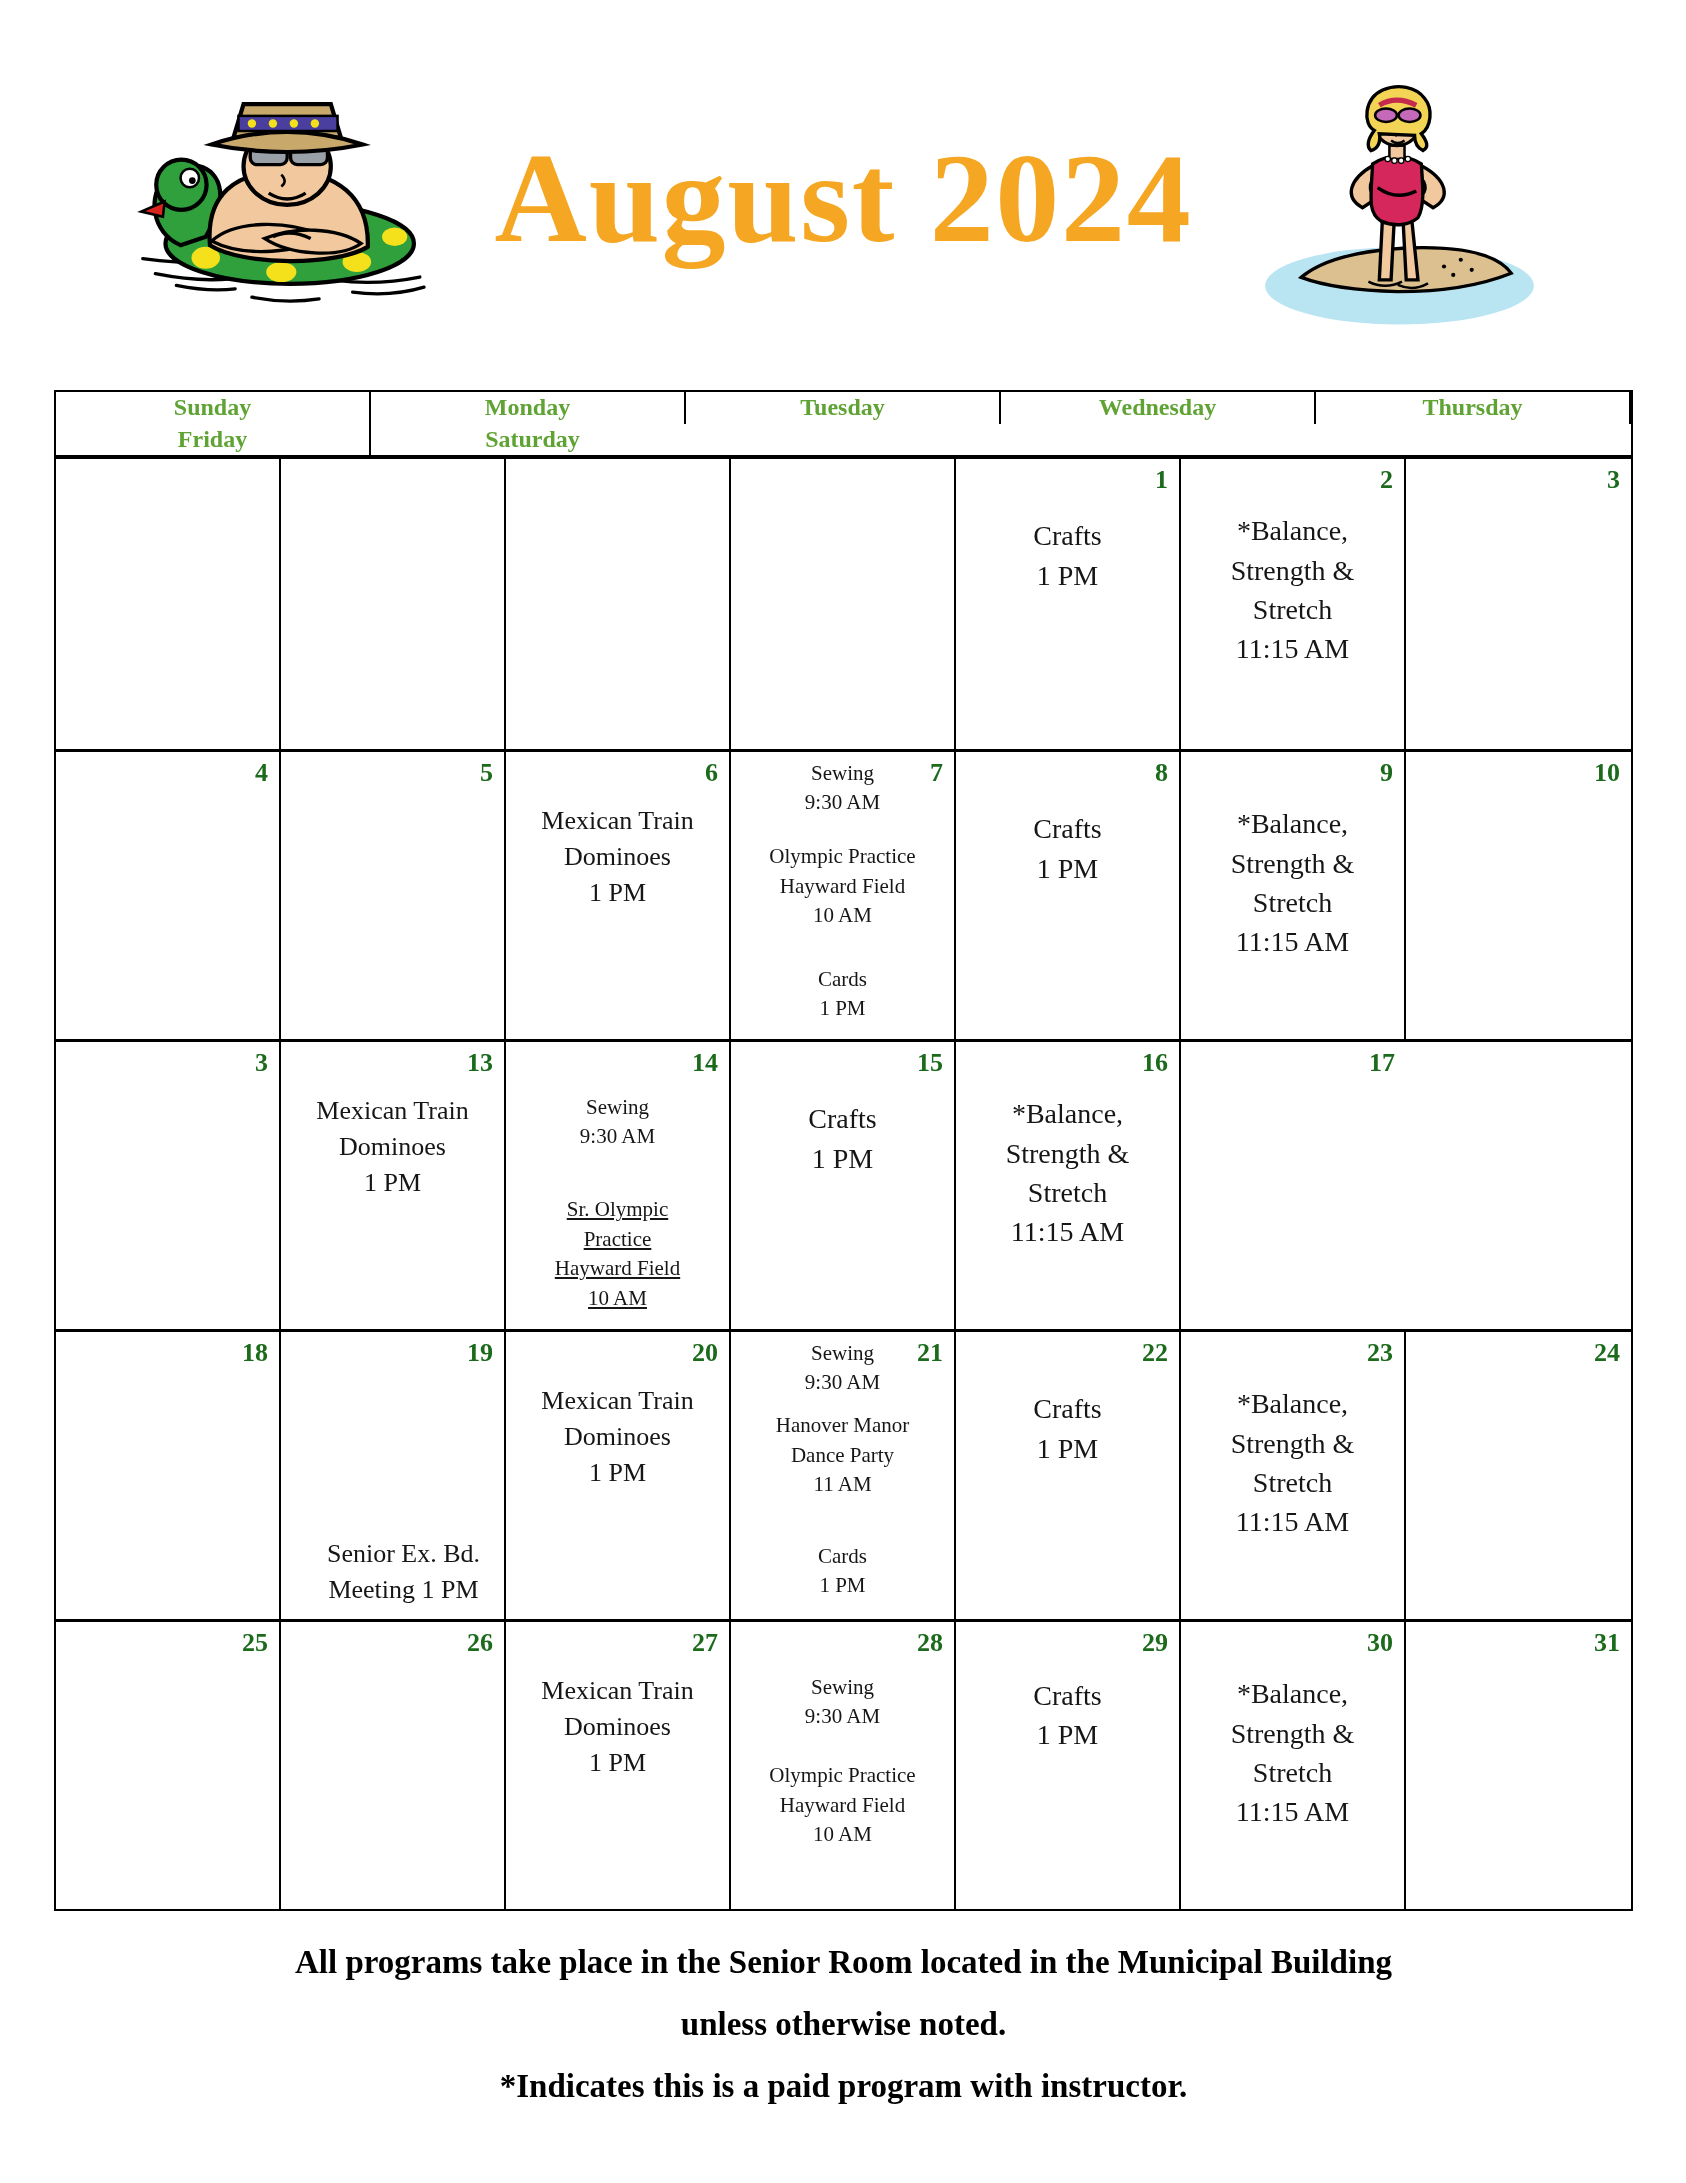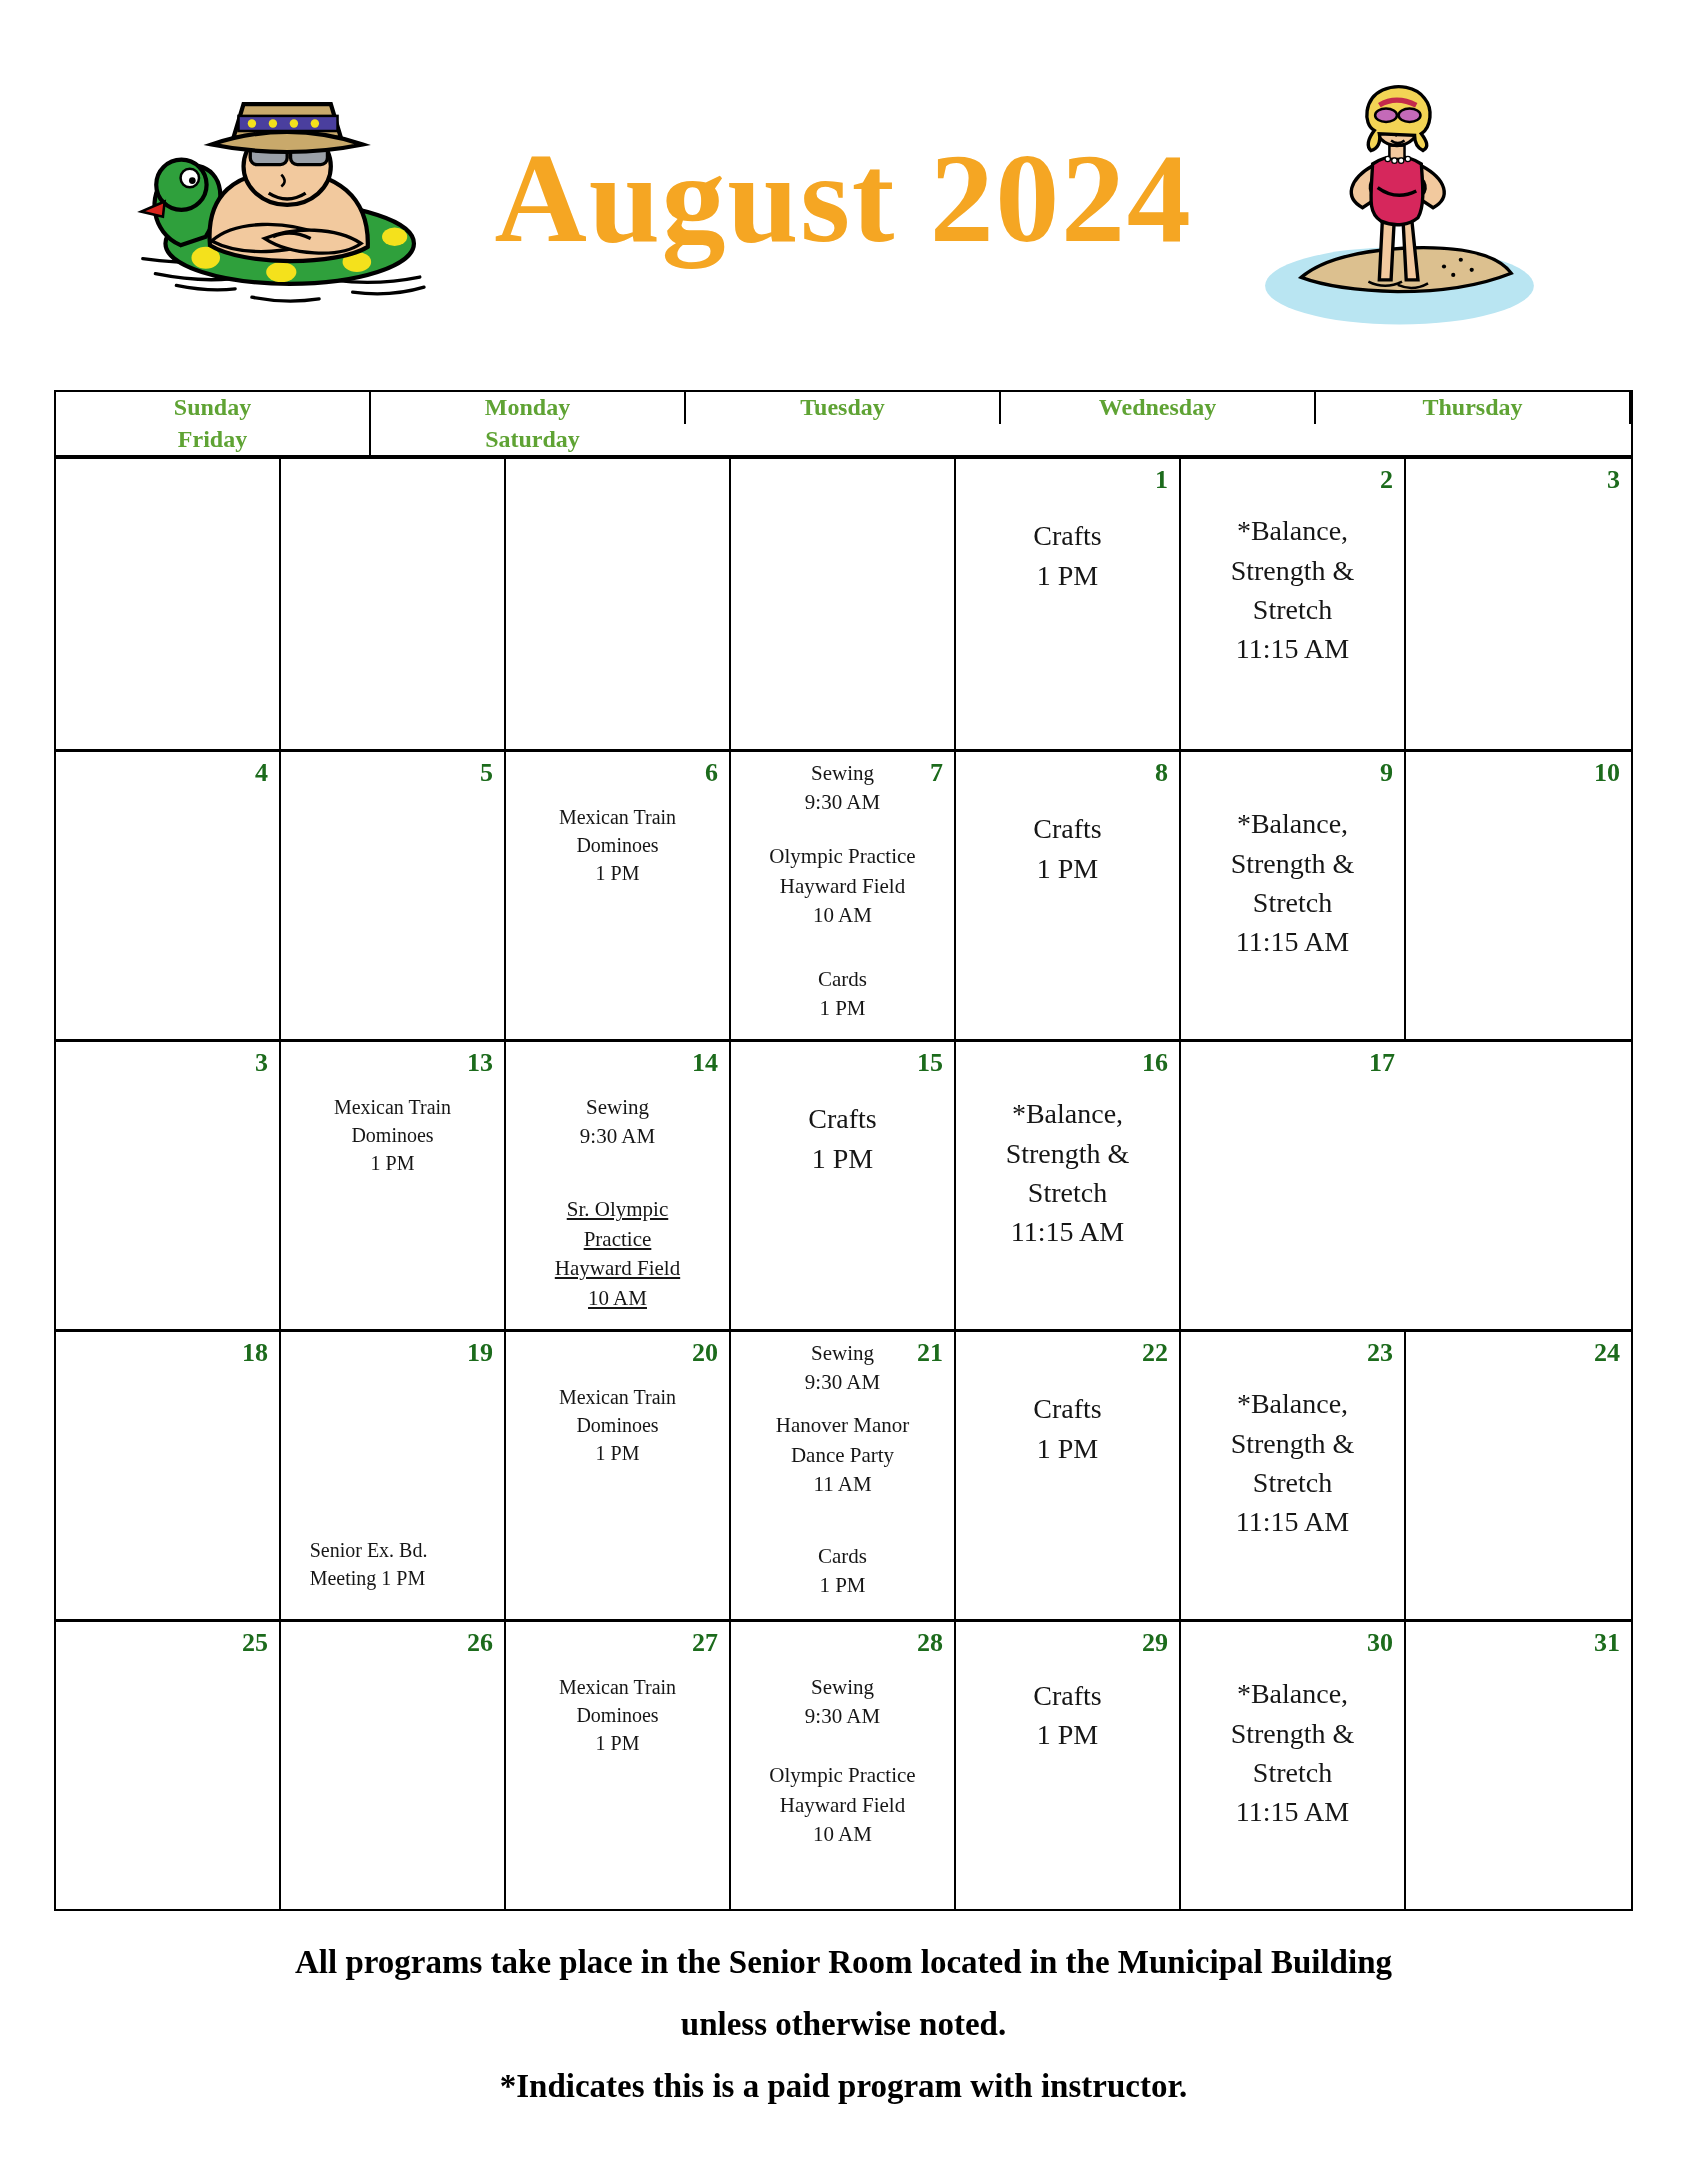--- a/index.html
+++ b/index.html
@@ -43,23 +43,23 @@
   }
   .day-cell:last-child { border-right:none; }
   .day-number {
     position:absolute; top:5px; right:11px;
     font-weight:bold; font-size:26px; color:#1C6B1C; line-height:1.2;
   }
   .events { padding:44px 6.7px 0 6.7px; text-align:center; }
   .events.inline { padding-top:6.7px; }
   .event { color:#161616; line-height:1.4; }
   .event.lg { font-size:28px; }
-  .event.md { font-size:20px; }
+  .event.md { font-size:26px; }
   .event.sm { font-size:21px; }
-  .event.align-left { text-align:left; padding-left:22px; }
+  .event.align-left { text-align:center; padding-left:22px; }
 
   
   .footer { position:absolute; left:0; right:0; top:1931px; text-align:center; }
   .footer p {
     margin:0; font-weight:bold; color:#000;
     font-size:33px; line-height:62px;
   }
 </style>
 </head>
 <body>

